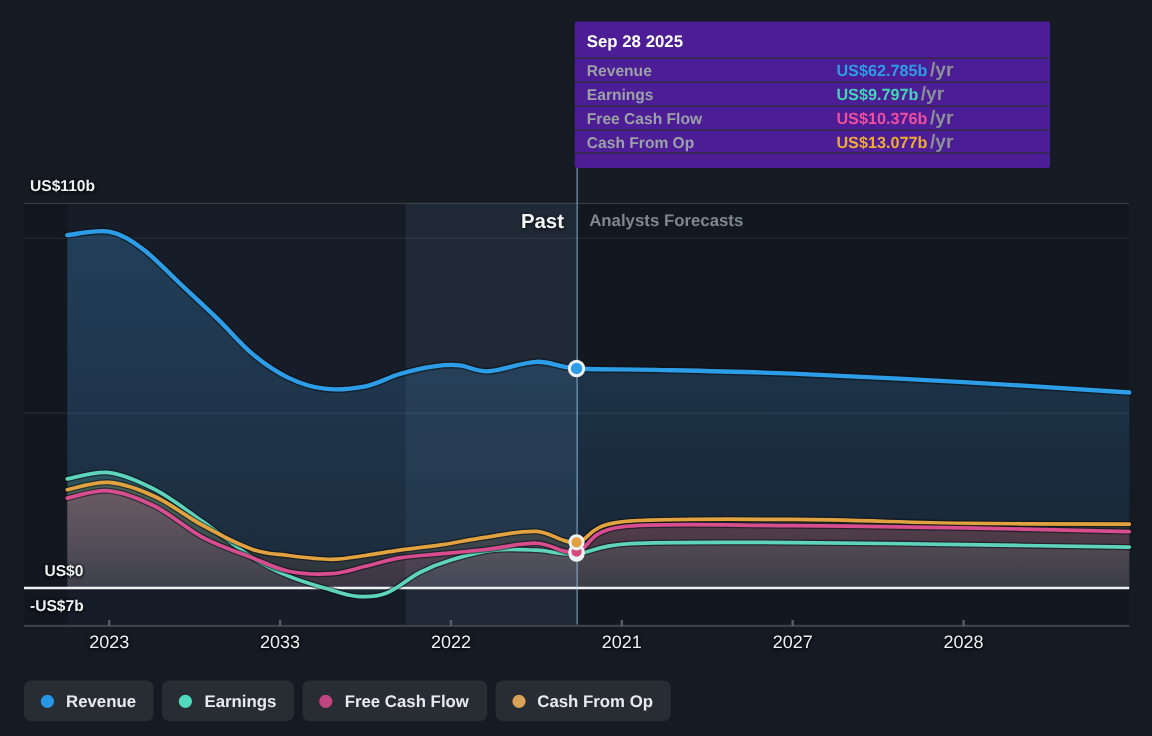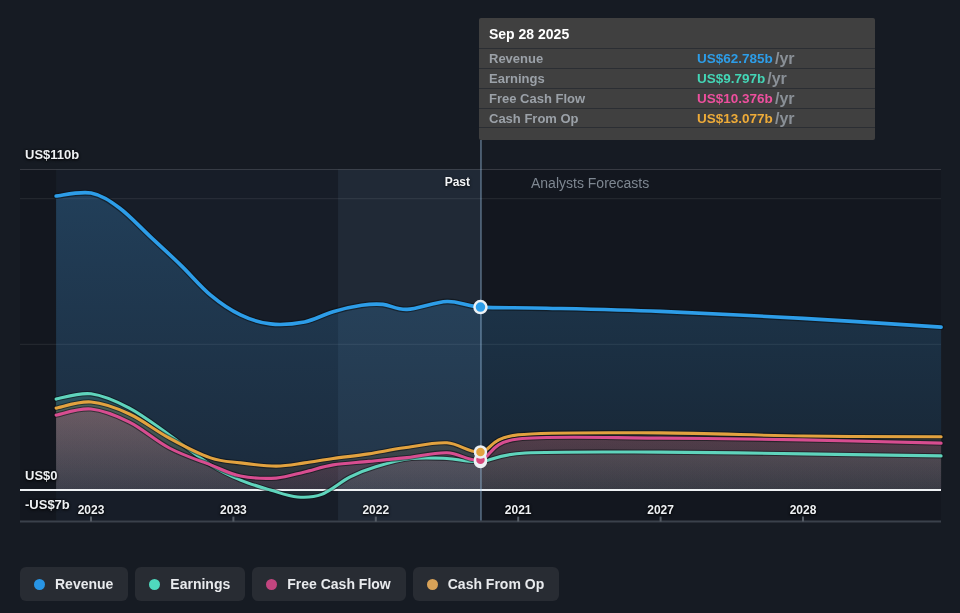--- a/index.html
+++ b/index.html
@@ -9,36 +9,36 @@
     background:#161b23;
     font-family:"Liberation Sans", sans-serif;
   }
   .stage svg{position:absolute;left:0;top:0;}
   .axis-label{
     position:absolute;color:#eef1f4;font-size:13px;font-weight:bold;
     text-shadow:0 1px 3px rgba(0,0,0,.9), 0 0 2px rgba(0,0,0,.9);
     white-space:nowrap;
   }
   .year-label{
-    position:absolute;transform:translateX(-50%);top:503px;
-    color:#eef1f4;font-size:12px;font-weight:bold;
+    position:absolute;transform:translateX(-50%);top:527px;
+    color:#eef1f4;font-size:15px;font-weight:normal;
     text-shadow:0 1px 3px rgba(0,0,0,.9), 0 0 2px rgba(0,0,0,.9);
   }
   .past-label{
     position:absolute;left:0;top:175px;width:470px;text-align:right;
-    color:#f3f5f7;font-size:12px;font-weight:bold;
+    color:#f3f5f7;font-size:17px;font-weight:bold;
     text-shadow:0 1px 3px rgba(0,0,0,.9);
   }
   .forecast-label{
     position:absolute;left:491px;top:175px;
-    color:#7e8791;font-size:14px;font-weight:normal;margin-left:40px;
+    color:#7e8791;font-size:14px;font-weight:bold;
   }
   .tooltip{
     position:absolute;left:479px;top:18px;width:396px;height:122px;
-    background:#404040;border-radius:2px;z-index:5;
+    background:#4c1d95;border-radius:2px;z-index:5;
   }
   .tooltip-title{
     height:30px;line-height:32px;padding-left:10px;
     color:#ffffff;font-size:14px;font-weight:bold;
   }
   .tooltip-row{
     position:relative;height:20px;line-height:20px;
     border-top:1px solid #2b2e33;
   }
   .tooltip-row:last-child{border-bottom:1px solid #2b2e33;}
@@ -113,21 +113,21 @@
       <path d="M56.1,196.0C61.9,195.5 80.4,191.1 91.0,193.1C101.6,195.1 109.5,200.6 119.5,208.0C129.4,215.3 140.6,227.6 150.8,237.1C161.0,246.6 170.7,255.4 180.7,265.1C190.7,274.7 200.6,286.8 210.6,295.1C220.6,303.4 230.6,310.1 240.5,314.9C250.5,319.7 259.7,322.8 270.4,323.9C281.1,325.1 294.2,323.9 304.6,321.9C315.0,319.8 323.6,314.4 333.1,311.7C342.6,308.9 353.3,306.5 361.6,305.3C369.9,304.1 375.3,303.7 382.9,304.4C390.5,305.1 396.4,309.8 407.1,309.4C417.8,308.9 434.8,301.9 447.0,301.5C459.2,301.1 463.9,305.9 480.5,307.1C497.1,308.2 516.7,307.5 546.7,308.2C576.7,308.9 617.9,309.7 660.6,311.4C703.3,313.1 756.2,315.8 803.0,318.4C849.8,321.0 918.1,325.7 941.1,327.1" fill="none" stroke="#2d9de8" stroke-width="3.6" stroke-linecap="round"></path>
       <line x1="480.9639999999858" x2="480.9639999999858" y1="140" y2="520.5" stroke="rgba(160,200,235,0.5)" stroke-width="1.5"></line>
       <circle cx="480.4639999999858" cy="461.4544811" r="5.5" fill="#43d6b6" stroke="#edf1f4" stroke-width="2.5"></circle>
       <circle cx="480.4639999999858" cy="459.7674488" r="5.5" fill="#d6497c" stroke="#edf1f4" stroke-width="2.5"></circle>
       <circle cx="480.4639999999858" cy="451.8975451" r="5.5" fill="#e2a23f" stroke="#edf1f4" stroke-width="2.5"></circle>
       <circle cx="480.4639999999858" cy="307.0633455" r="6" fill="#2d9de8" stroke="#edf1f4" stroke-width="2.5"></circle>
     </svg>
 
   <div id="y-labels">
       <div class="axis-label" style="left: 25px; top: 147.493px;">US$110b</div>
-      <div class="axis-label" style="left: 25px; top: 468px;">US$0</div>
+      <div class="axis-label" style="left: 37px; top: 468px;">US$0</div>
       <div class="axis-label" style="left: 25px; top: 497.137px;">-US$7b</div>
     </div>
   <div id="x-labels">
       <div class="year-label" style="left: 91px;">2023</div>
       <div class="year-label" style="left: 233.4px;">2033</div>
       <div class="year-label" style="left: 375.8px;">2022</div>
       <div class="year-label" style="left: 518.2px;">2021</div>
       <div class="year-label" style="left: 660.6px;">2027</div>
       <div class="year-label" style="left: 803px;">2028</div>
     </div>

